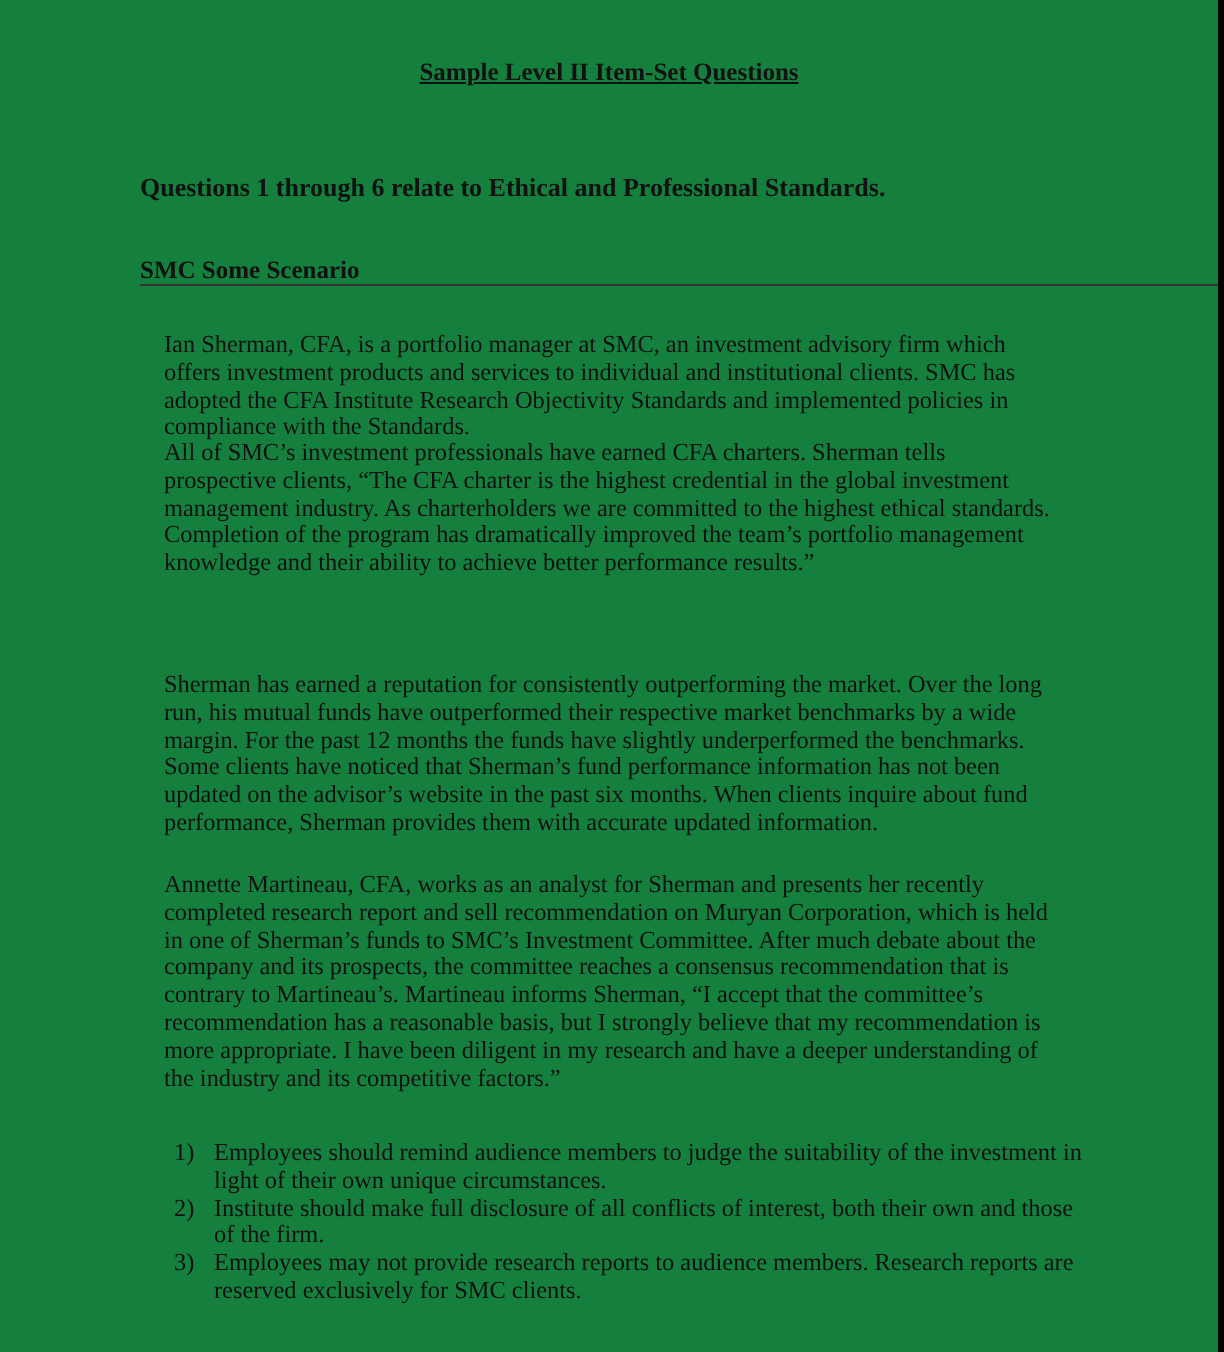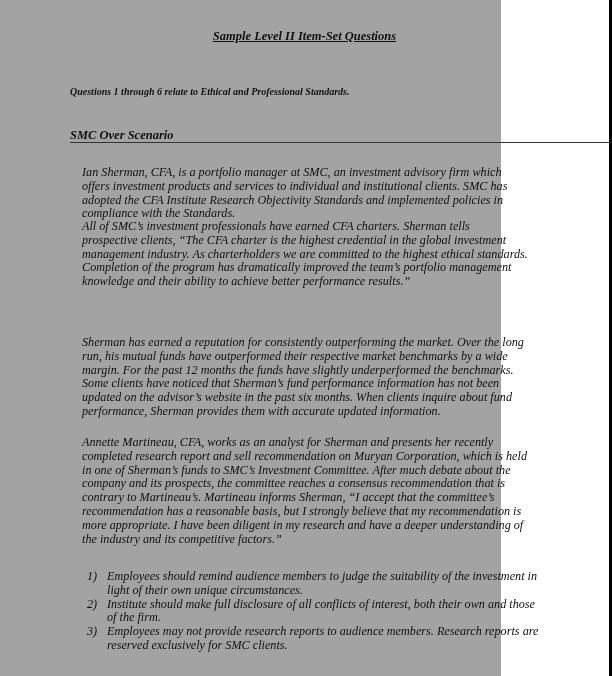--- a/index.html
+++ b/index.html
@@ -1,29 +1,29 @@
 <!DOCTYPE html>
 <html><head>
   <meta charset="utf-8">
   <style>
     html, body { margin: 0; padding: 0; }
     body {
       width: 612px; height: 676px; overflow: hidden;
       background: #ffffff; position: relative;
       font-family: "Liberation Serif", serif; color: #111;
     }
-    .page { position: absolute; left: 0; top: 0; width: 501px; height: 676px; background: #a3a3a3; font-style: italic; }
+    .page { position: absolute; left: 0; top: 0; width: 609px; height: 676px; background: #15803d; }
     .right-edge { position: absolute; right: 0; top: 0; width: 3px; height: 676px; background: #000; }
     .title {
       position: absolute; top: 29px; left: 0; width: 609px; text-align: center;
       font-weight: bold; font-size: 12.5px; text-decoration: underline;
     }
     .intro {
       position: absolute; top: 86px; left: 70px;
-      font-weight: bold; font-size: 10px;
+      font-weight: bold; font-size: 13px;
     }
     .case-heading {
       position: absolute; top: 128px; left: 70px;
       font-weight: bold; font-size: 12.5px;
     }
     .rule { position: absolute; top: 142px; left: 70px; width: 539px; height: 1px; background: #333; }
     .body-text {
       position: absolute; left: 70px; width: 470px;
       font-size: 12.2px; line-height: 13.8px;
     }
@@ -37,21 +37,21 @@
     .policy { display: flex; margin-bottom: 0; }
     .policy .num { width: 20px; flex: 0 0 20px; }
     .policy .txt { flex: 1; }
   </style>
 </head>
 <body>
 
 <div class="page">
   <div class="title">Sample Level II Item-Set Questions</div>
   <div class="intro">Questions 1 through 6 relate to Ethical and Professional Standards.</div>
-  <div class="case-heading">SMC Over Scenario</div>
+  <div class="case-heading">SMC Some Scenario</div>
   <div class="rule"></div>
 
   <div class="body-text p1">
       <p>Ian Sherman, CFA, is a portfolio manager at SMC, an investment advisory firm which offers investment products and services to individual and institutional clients. SMC has adopted the CFA Institute Research Objectivity Standards and implemented policies in compliance with the Standards.</p>
     </div>
   <div class="body-text p2">
       <p>All of SMC’s investment professionals have earned CFA charters. Sherman tells prospective clients, “The CFA charter is the highest credential in the global investment management industry. As charterholders we are committed to the highest ethical standards. Completion of the program has dramatically improved the team’s portfolio management knowledge and their ability to achieve better performance results.”</p>
     </div>
   <div class="body-text p3">
       <p>Sherman has earned a reputation for consistently outperforming the market. Over the long run, his mutual funds have outperformed their respective market benchmarks by a wide margin. For the past 12 months the funds have slightly underperformed the benchmarks. Some clients have noticed that Sherman’s fund performance information has not been updated on the advisor’s website in the past six months. When clients inquire about fund performance, Sherman provides them with accurate updated information.</p>

